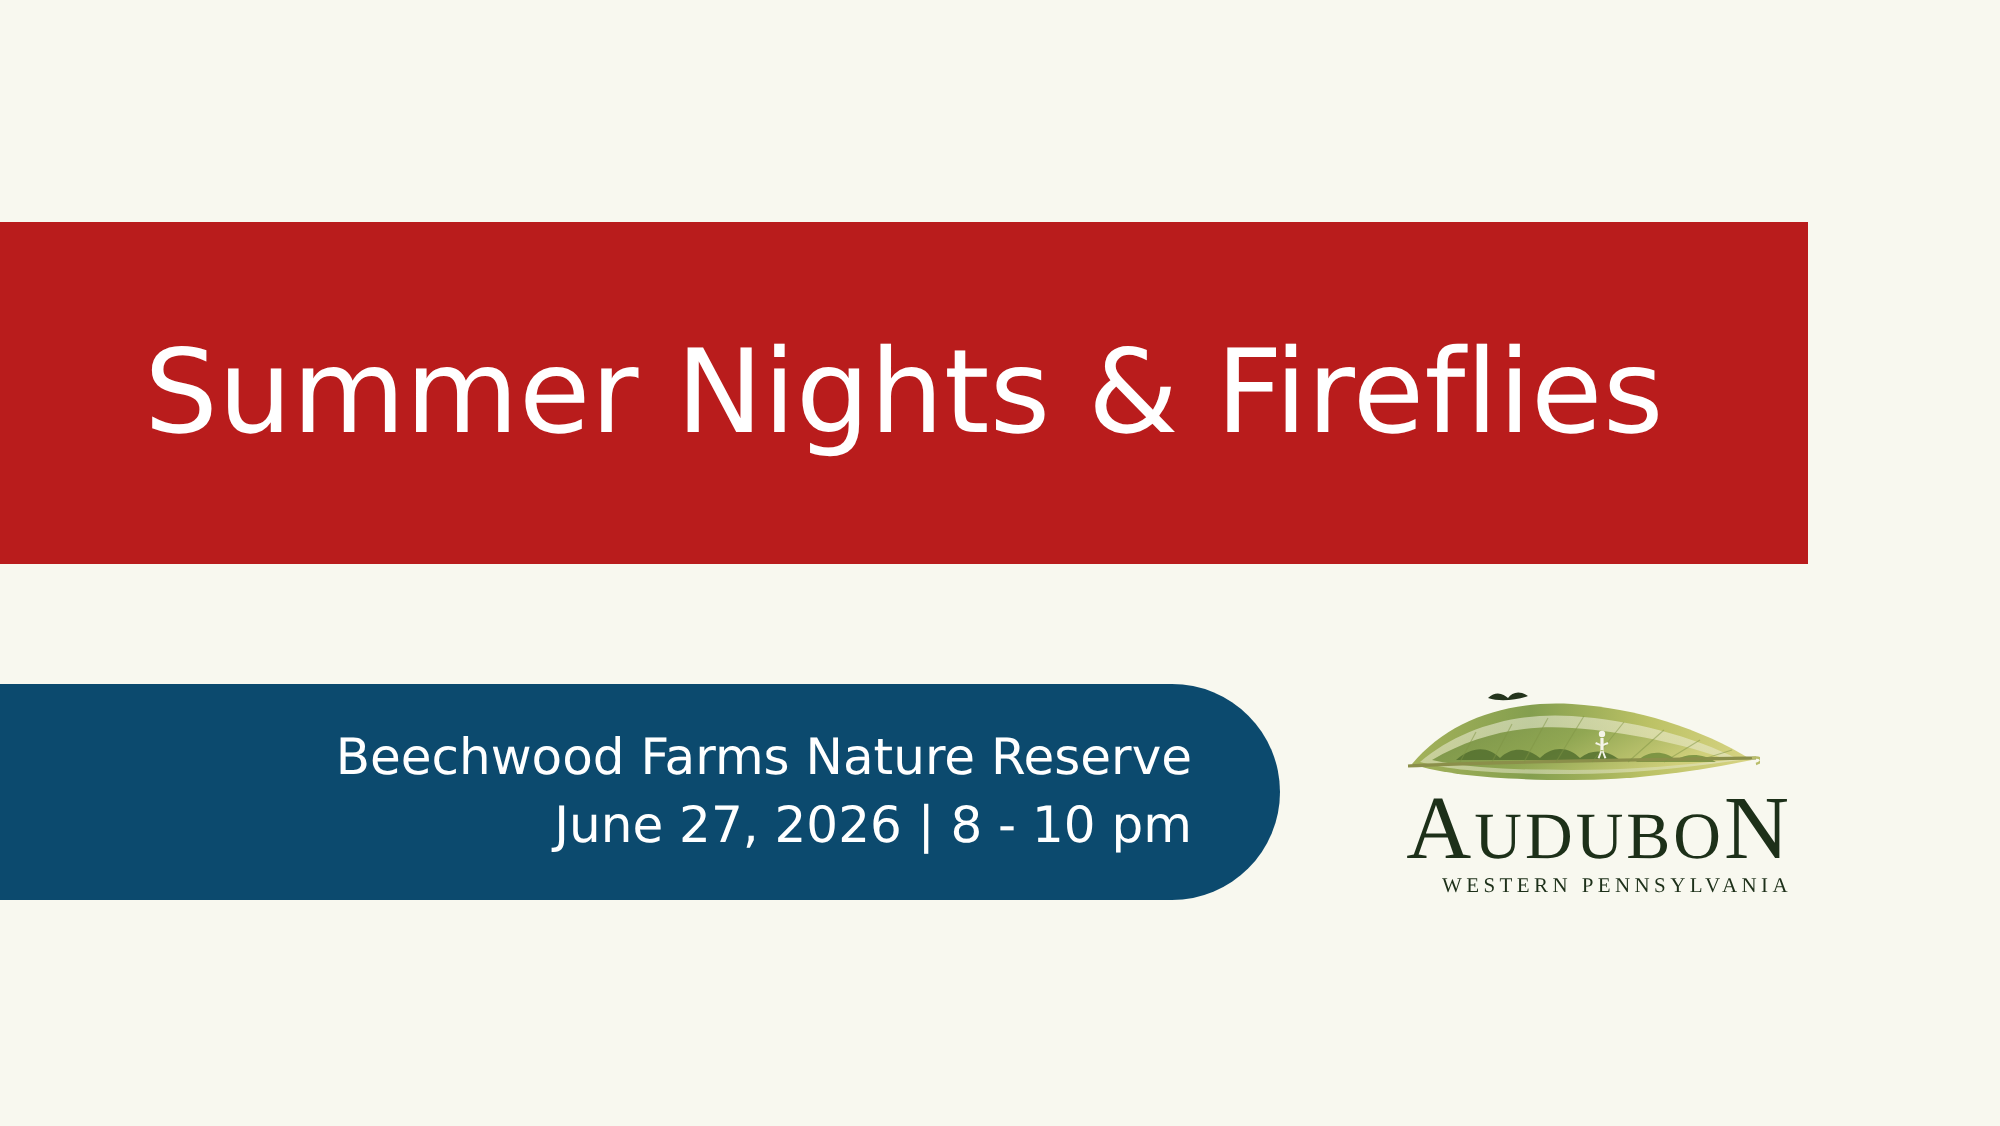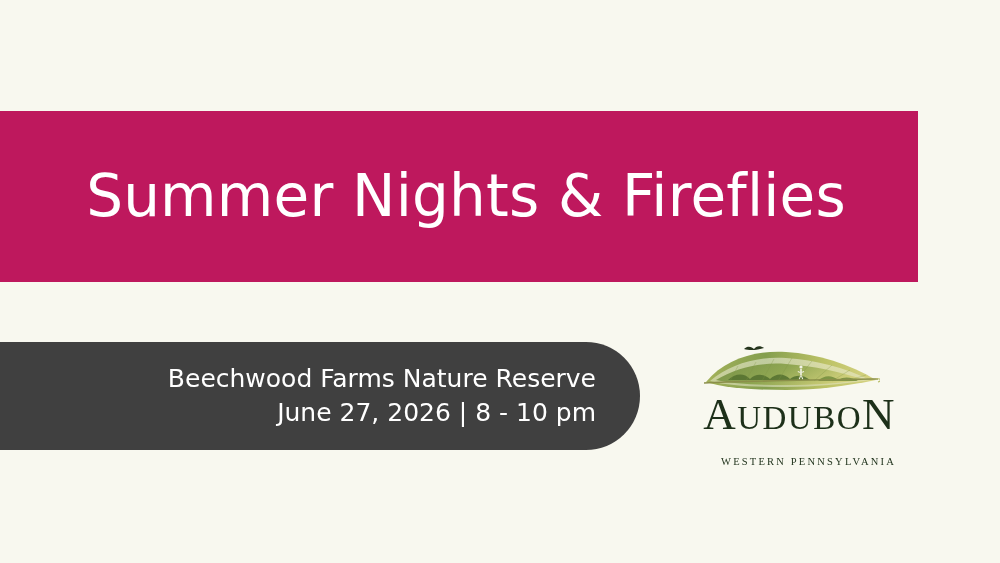--- a/index.html
+++ b/index.html
@@ -19,43 +19,42 @@
     height: 563px;
     background: #f8f8ef;
   }
   
   .title-band {
     position: absolute;
     left: 0;
     top: 111px;
     width: 904px;
     height: 171px;
-    background: #be185d;
+    background: #b91c1c;
     display: flex;
     align-items: center;
     justify-content: center;
-    padding-left: 14px;
   }
   .title-text {
     color: #ffffff;
     font-size: 58px;
     font-weight: 400;
     letter-spacing: 0.2px;
     line-height: 1.1;
     text-align: center;
     font-family: "DejaVu Sans", sans-serif;
   }
   
   .details-band {
     position: absolute;
     left: 0;
     top: 342px;
     width: 640px;
     height: 108px;
-    background: #404040;
+    background: #0c4a6e;
     border-top-right-radius: 54px;
     border-bottom-right-radius: 54px;
     box-sizing: border-box;
     padding: 0 44px 0 0;
     display: flex;
     flex-direction: column;
     align-items: flex-end;
     justify-content: center;
   }
   .details-line {
@@ -101,21 +100,21 @@
     font-size: 45px;
   }
   .audubon-word .small {
     font-size: 33px;
   }
   .audubon-sub {
     font-family: "Liberation Serif", serif;
     font-size: 10.5px;
     letter-spacing: 2.2px;
     color: #1d3019;
-    margin-top: 20px;
+    margin-top: 2px;
     line-height: 1;
   }
 </style>
 </head>
 <body>
 
 <div class="poster">
 
   <div class="title-band">
     <div class="title-text">Summer Nights &amp; Fireflies</div>

